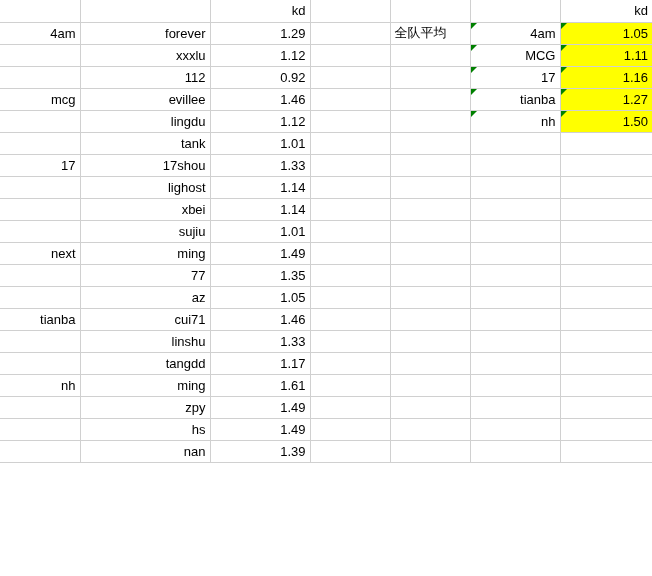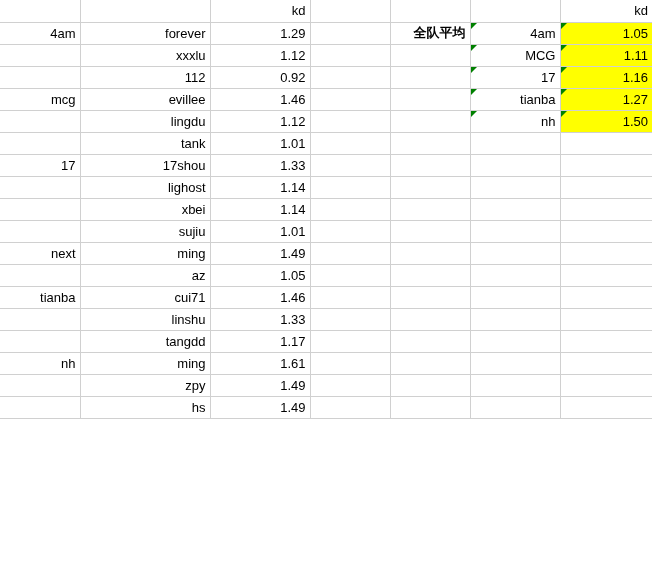--- a/index.html
+++ b/index.html
@@ -23,21 +23,21 @@
     height: 22px;
     padding: 0 4px;
     vertical-align: middle;
     white-space: nowrap;
     overflow: hidden;
     position: relative;
   }
   tr:first-child td { border-top: none; }
   tr td:last-child { border-right: none; }
   .r { text-align: right; }
-  .l { text-align: right; font-weight: bold; }
+  .l { text-align: left; }
   .hl { background: #ffff00; }
   .tri::before {
     content: "";
     position: absolute;
     top: 0;
     left: 0;
     width: 0;
     height: 0;
     border-top: 6px solid #008000;
     border-right: 6px solid transparent;
@@ -167,20 +167,29 @@
         <td class="r">next</td>
         <td class="r">ming</td>
         <td class="r">1.49</td>
         <td class="r"></td>
         <td class="r"></td>
         <td class="r"></td>
         <td class="r"></td>
       </tr>
       <tr>
         <td class="r"></td>
+        <td class="r">77</td>
+        <td class="r">1.35</td>
+        <td class="r"></td>
+        <td class="r"></td>
+        <td class="r"></td>
+        <td class="r"></td>
+      </tr>
+      <tr>
+        <td class="r"></td>
         <td class="r">az</td>
         <td class="r">1.05</td>
         <td class="r"></td>
         <td class="r"></td>
         <td class="r"></td>
         <td class="r"></td>
       </tr>
       <tr>
         <td class="r">tianba</td>
         <td class="r">cui71</td>
@@ -223,19 +232,28 @@
         <td class="r">1.49</td>
         <td class="r"></td>
         <td class="r"></td>
         <td class="r"></td>
         <td class="r"></td>
       </tr>
       <tr>
         <td class="r"></td>
         <td class="r">hs</td>
         <td class="r">1.49</td>
+        <td class="r"></td>
+        <td class="r"></td>
+        <td class="r"></td>
+        <td class="r"></td>
+      </tr>
+      <tr>
+        <td class="r"></td>
+        <td class="r">nan</td>
+        <td class="r">1.39</td>
         <td class="r"></td>
         <td class="r"></td>
         <td class="r"></td>
         <td class="r"></td>
       </tr>
     </tbody>
 </table>
 
 </body></html>

